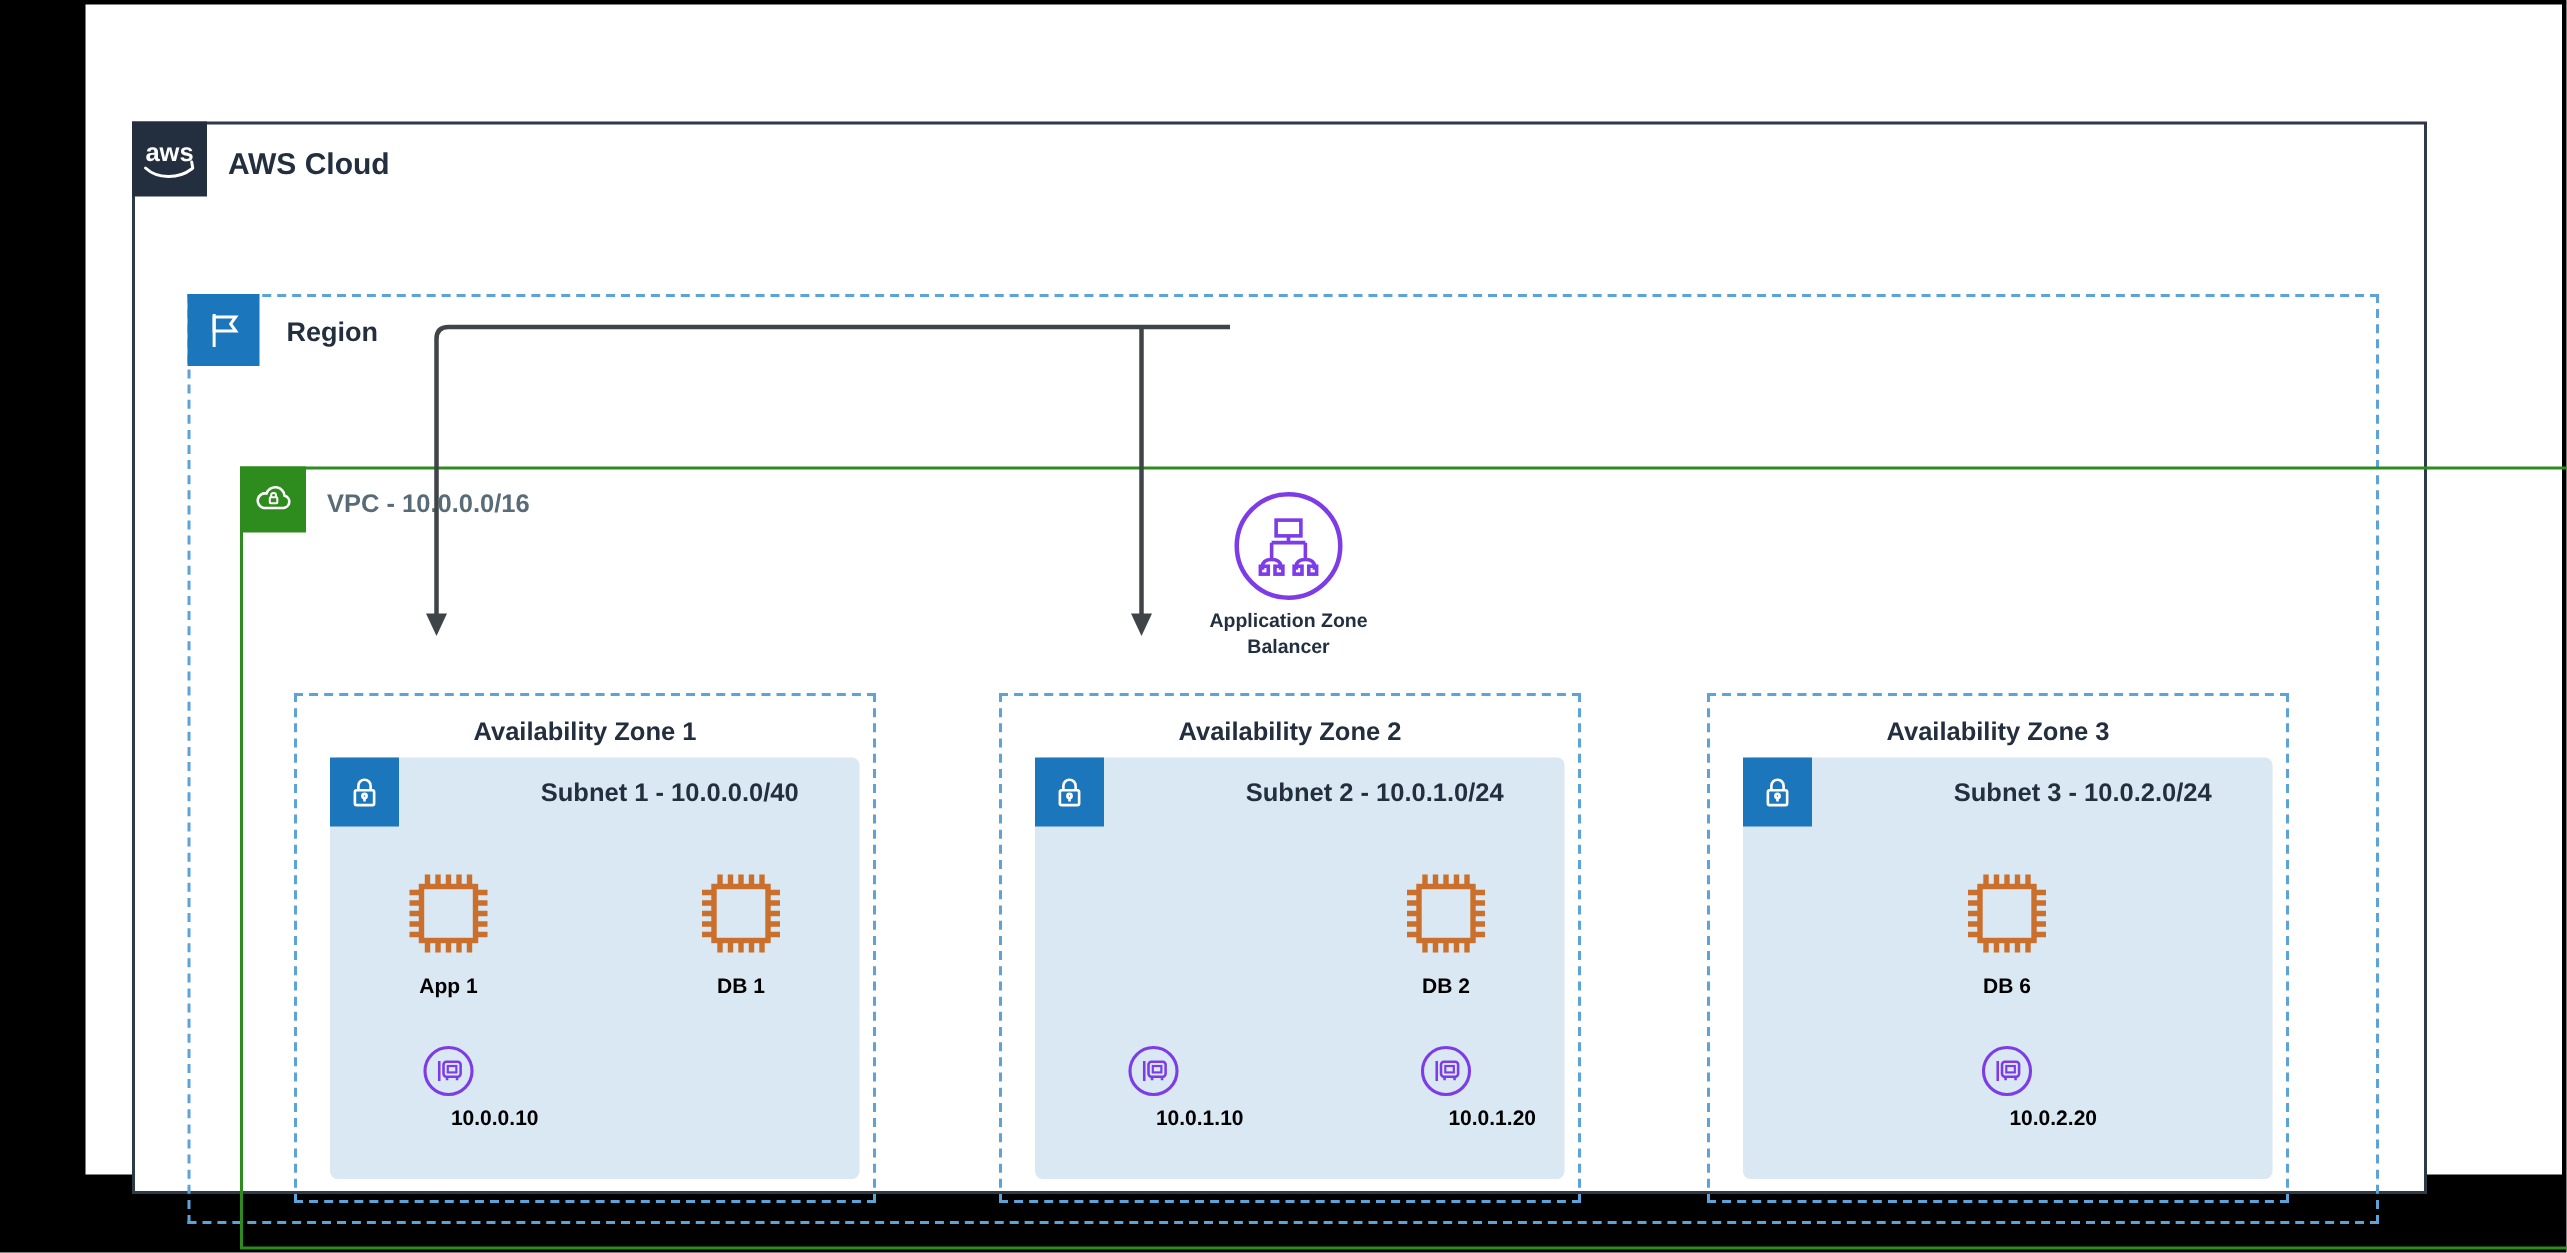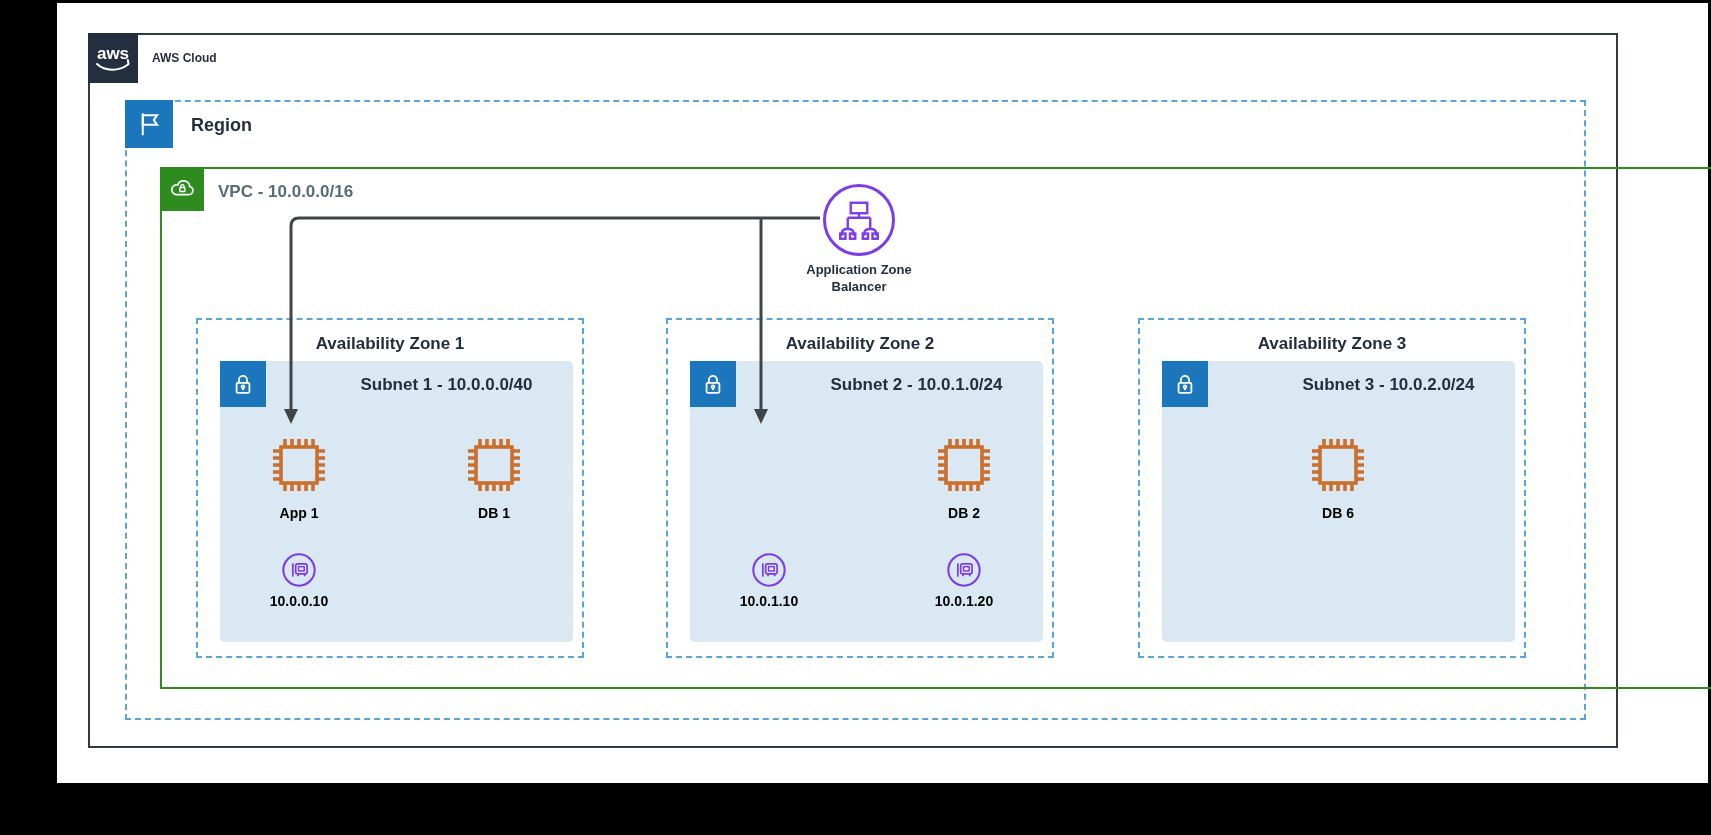--- a/index.html
+++ b/index.html
@@ -6,27 +6,27 @@
   body{
     width:1711px;height:835px;background:#000;position:relative;
     overflow:hidden;
     font-family:"Liberation Sans", sans-serif;
     -webkit-font-smoothing:antialiased;
   }
   .page{
     position:absolute;left:57px;top:3px;width:1651px;height:780px;
     background:#ffffff;
   }
-  .box{position:absolute;box-sizing:border-box;}
+  .box{position:absolute;box-sizing:border-box;margin-top:48px;}
   .grp-label{position:absolute;font-weight:bold;color:#232F3E;white-space:nowrap;}
 
   
   .aws-cloud{left:31px;top:30px;width:1530px;height:715px;border:2px solid #2e3a47;background:#fff;}
   .aws-logo{position:absolute;left:-2px;top:-2px;width:50px;height:50px;background:#232F3E;}
-  .aws-cloud-label{left:62px;top:16px;font-size:12px;}
+  .aws-cloud-label{left:62px;top:16px;font-size:20px;}
 
   
   .region{left:35px;top:65px;width:1461px;height:620px;border:2px dashed #5CA3D9;}
   .icon-sq{position:absolute;left:-2px;top:-2px;display:flex;align-items:center;justify-content:center;}
   .region-icon{width:48px;height:48px;background:#1B76BC;}
   .region-label{left:64px;top:13px;font-size:18px;}
 
   
   .vpc{left:33px;top:65px;width:1573px;height:522px;border:2px solid #2E8B1E;}
   .vpc-icon{width:44px;height:44px;background:#2E8B1E;}
@@ -46,21 +46,21 @@
   
   .subnet{position:absolute;left:22px;top:41px;width:353px;height:281px;background:#D9E8F2;border-radius:5px;}
   .lock-sq{position:absolute;left:0;top:0;width:46px;height:46px;background:#1B76BC;
     display:flex;align-items:center;justify-content:center;}
   .subnet-title{position:absolute;top:14px;left:100px;right:0;text-align:center;font-weight:bold;font-size:17px;color:#232F3E;}
 
   
   .unit{position:absolute;width:120px;text-align:center;}
   .unit-left{left:19px;} .unit-right{left:214px;} .unit-center{left:116px;}
   .chip-unit{top:72px;}
-  .eni-unit{top:190px;}
+  .eni-unit{top:190px;text-align:right;}
   .unit-label{margin-top:8px;font-weight:bold;font-size:14px;color:#000000;}
   .eni-unit .unit-label{margin-top:4px;}
   .chip-svg{display:block;margin:0 auto;}
   .eni-svg{display:block;margin:0 auto;}
 
   
   .arrows{position:absolute;left:0;top:0;width:1651px;height:780px;z-index:5;pointer-events:none;}
 </style>
 </head>
 <body>
@@ -237,19 +237,29 @@
               <svg class="chip-svg" width="64" height="64" viewBox="0 0 64 64" stroke="#CB6F2C" stroke-width="3.6" fill="none">
                 <rect x="14" y="14" width="36" height="36"></rect>
                 <path d="M18 13 V 6 M25 13 V 6 M32 13 V 6 M39 13 V 6 M46 13 V 6"></path>
                 <path d="M18 51 V 58 M25 51 V 58 M32 51 V 58 M39 51 V 58 M46 51 V 58"></path>
                 <path d="M13 18 H 6 M13 25 H 6 M13 32 H 6 M13 39 H 6 M13 46 H 6"></path>
                 <path d="M51 18 H 58 M51 25 H 58 M51 32 H 58 M51 39 H 58 M51 46 H 58"></path>
               </svg>
               <div class="unit-label">DB 6</div>
             </div>
 
+            <div class="unit eni-unit unit-center">
+              <svg class="eni-svg" width="38" height="38" viewBox="0 0 40 40" stroke="#7D3CE8" fill="none">
+                <circle cx="20" cy="20" r="16.5" stroke-width="2.2"></circle>
+                <path d="M13.5 13 V 27" stroke-width="1.8"></path>
+                <rect x="16.5" y="13.5" width="12" height="10.5" rx="2" stroke-width="1.8"></rect>
+                <rect x="19.5" y="16.5" width="6" height="4.5" stroke-width="1.5"></rect>
+                <path d="M19 24 v 2.5 M26 24 v 2.5" stroke-width="1.8"></path>
+              </svg>
+              <div class="unit-label">10.0.2.20</div>
+            </div>
           </div>
         </div>
 
       </div>
     </div>
   </div>
 </div>
 
 </body></html>

